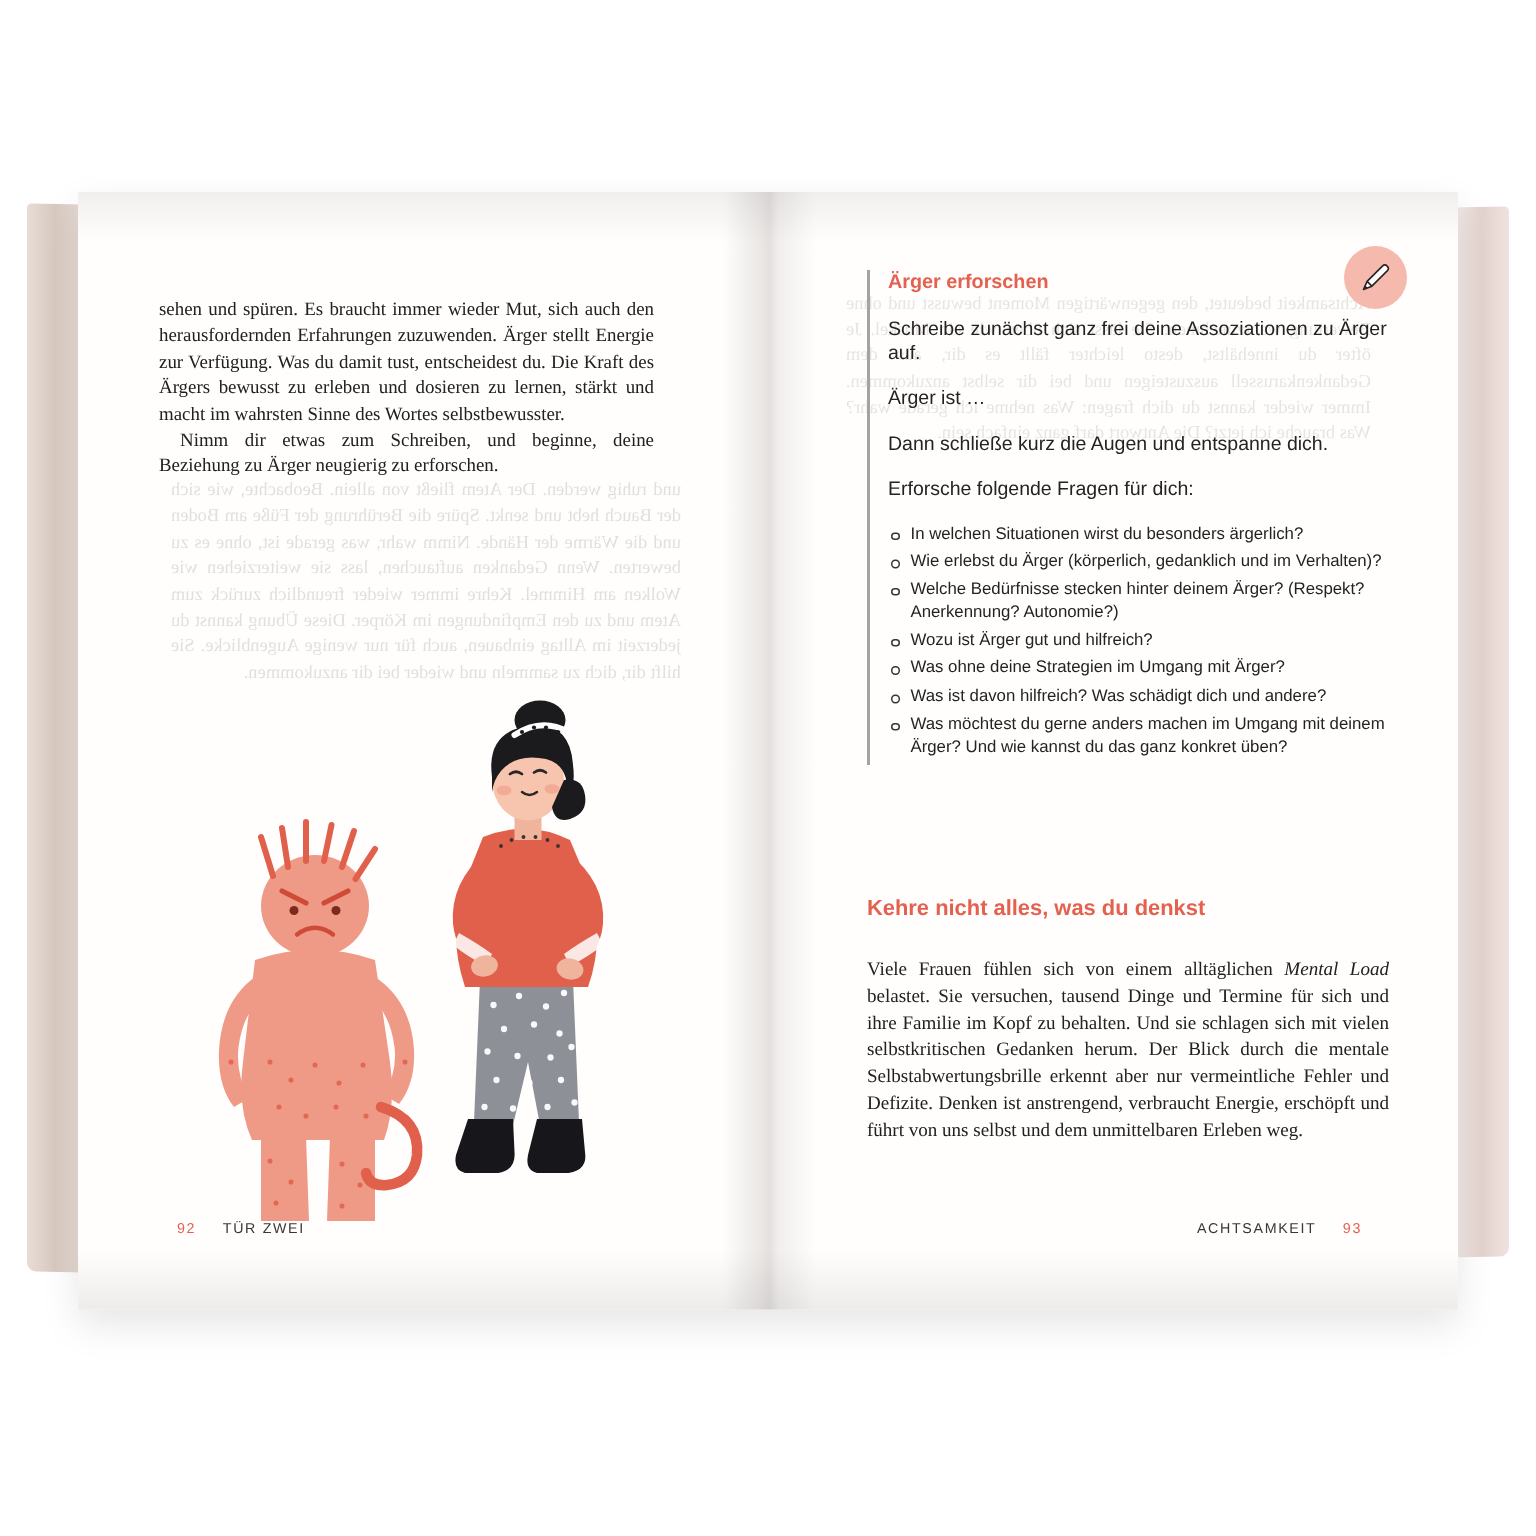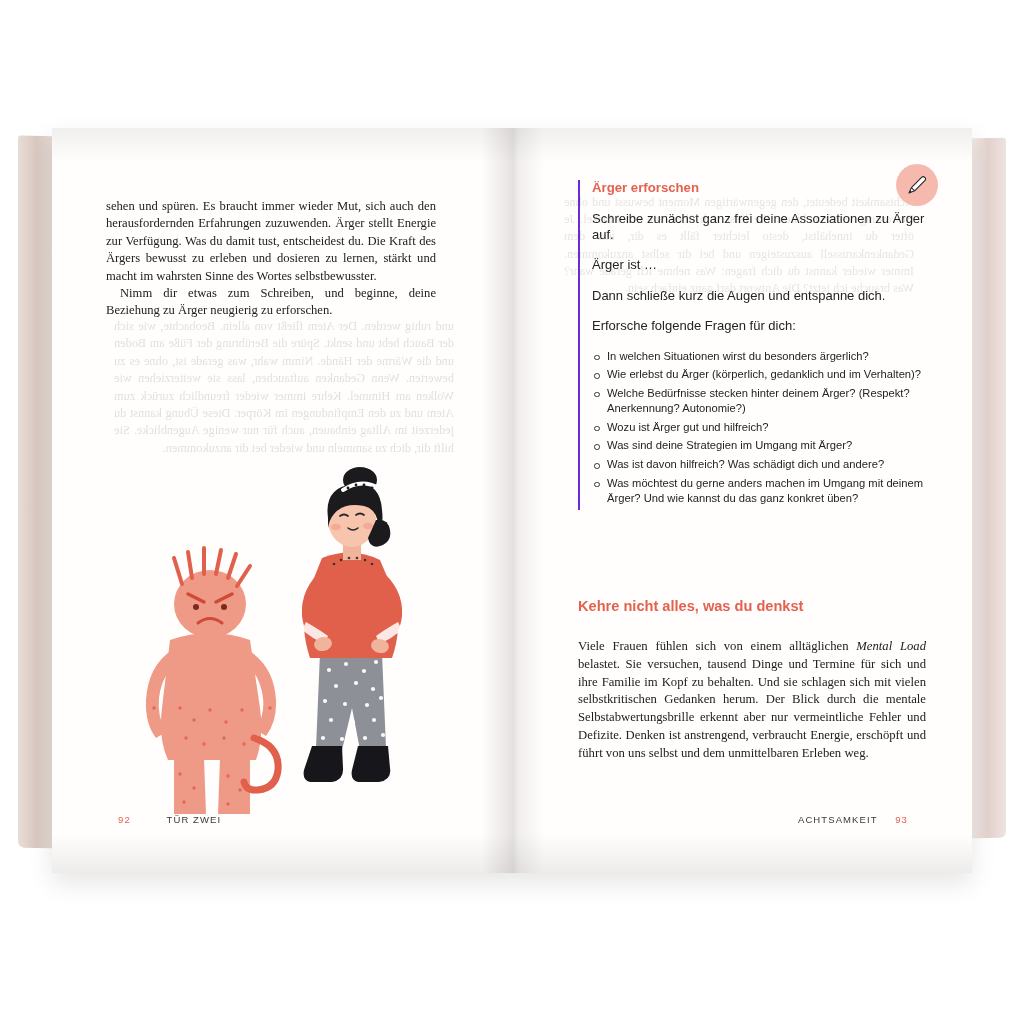--- a/index.html
+++ b/index.html
@@ -169,21 +169,21 @@
   .folio .num { color: #e4614f; font-weight: 400; }
   .folio .chap { color: #3b3633; }
 
   
   .exercise {
     position: absolute;
     left: 66px;
     top: 52px;
     width: 344px;
     padding-left: 12px;
-    border-left: 2px solid #6d28d9;
+    border-left: 2px solid #a3a3a3;
   }
   .ex-title {
     font-family: "Liberation Sans", sans-serif;
     font-weight: 700;
     font-size: 13.2px;
     color: #e4614f;
     margin: 0 0 16px 0;
   }
   .ex-p {
     font-family: "Liberation Sans", sans-serif;
@@ -401,21 +401,21 @@
                 <circle cx="104" cy="396" r="1.7"></circle>
                   <circle cx="30" cy="300" r="1.7"></circle>
                 <circle cx="146" cy="300" r="1.7"></circle>
               </g>
             </g>
           </svg>
         </div>
 
         <div class="folio folio-left">
           <span class="num">92</span>
-          <span class="chap" style="margin-left:32px;">TÜR ZWEI</span>
+          <span class="chap" style="margin-left:14px;">TÜR ZWEI</span>
         </div>
       </div>
 
       <div class="page page-right">
 
         <div class="showthrough-r">Achtsamkeit bedeutet, den gegenwärtigen Moment bewusst und ohne Bewertung wahrzunehmen. Sie lässt sich üben wie ein Muskel. Je öfter du innehältst, desto leichter fällt es dir, aus dem Gedankenkarussell auszusteigen und bei dir selbst anzukommen. Immer wieder kannst du dich fragen: Was nehme ich gerade wahr? Was brauche ich jetzt? Die Antwort darf ganz einfach sein.</div>
 
         <div class="pen-badge">
           <svg width="24" height="24" viewBox="0 0 24 24">
             <path d="M4 20 L6.4 14.6 L16.6 4.4 Q18.2 2.8 19.8 4.4 Q21.4 6 19.8 7.6 L9.6 17.8 Z" fill="#ffffff" stroke="#2a2526" stroke-width="1.1" stroke-linejoin="round"></path>
@@ -428,21 +428,21 @@
           <h2 class="ex-title">Ärger erforschen</h2>
           <p class="ex-p">Schreibe zunächst ganz frei deine Assoziationen zu Ärger auf.</p>
           <p class="ex-p">Ärger ist …</p>
           <p class="ex-p">Dann schließe kurz die Augen und entspanne dich.</p>
           <p class="ex-p">Erforsche folgende Fragen für dich:</p>
           <ul class="ex-list">
             <li>In welchen Situationen wirst du besonders ärgerlich?</li>
             <li>Wie erlebst du Ärger (körperlich, gedanklich und im Verhalten)?</li>
             <li>Welche Bedürfnisse stecken hinter deinem Ärger? (Respekt? Anerkennung? Autonomie?)</li>
             <li>Wozu ist Ärger gut und hilfreich?</li>
-            <li>Was sind deine Strategien im Umgang mit Ärger?</li>
+            <li>Was ohne deine Strategien im Umgang mit Ärger?</li>
             <li>Was ist davon hilfreich? Was schädigt dich und andere?</li>
             <li>Was möchtest du gerne anders machen im Umgang mit deinem Ärger? Und wie kannst du das ganz konkret üben?</li>
           </ul>
         </div>
 
         <h2 class="section-h">Kehre nicht alles, was du denkst</h2>
 
         <div class="rp-text">
           <p id="rp-body">Viele Frauen fühlen sich von einem alltäglichen <em>Mental Load</em> belastet. Sie versuchen, tausend Dinge und Termine für sich und ihre Familie im Kopf zu behalten. Und sie schlagen sich mit vielen selbstkritischen Gedanken herum. Der Blick durch die mentale Selbstabwertungsbrille erkennt aber nur vermeintliche Fehler und Defizite. Denken ist anstrengend, verbraucht Energie, erschöpft und führt von uns selbst und dem unmittelbaren Erleben weg.</p>
         </div>

